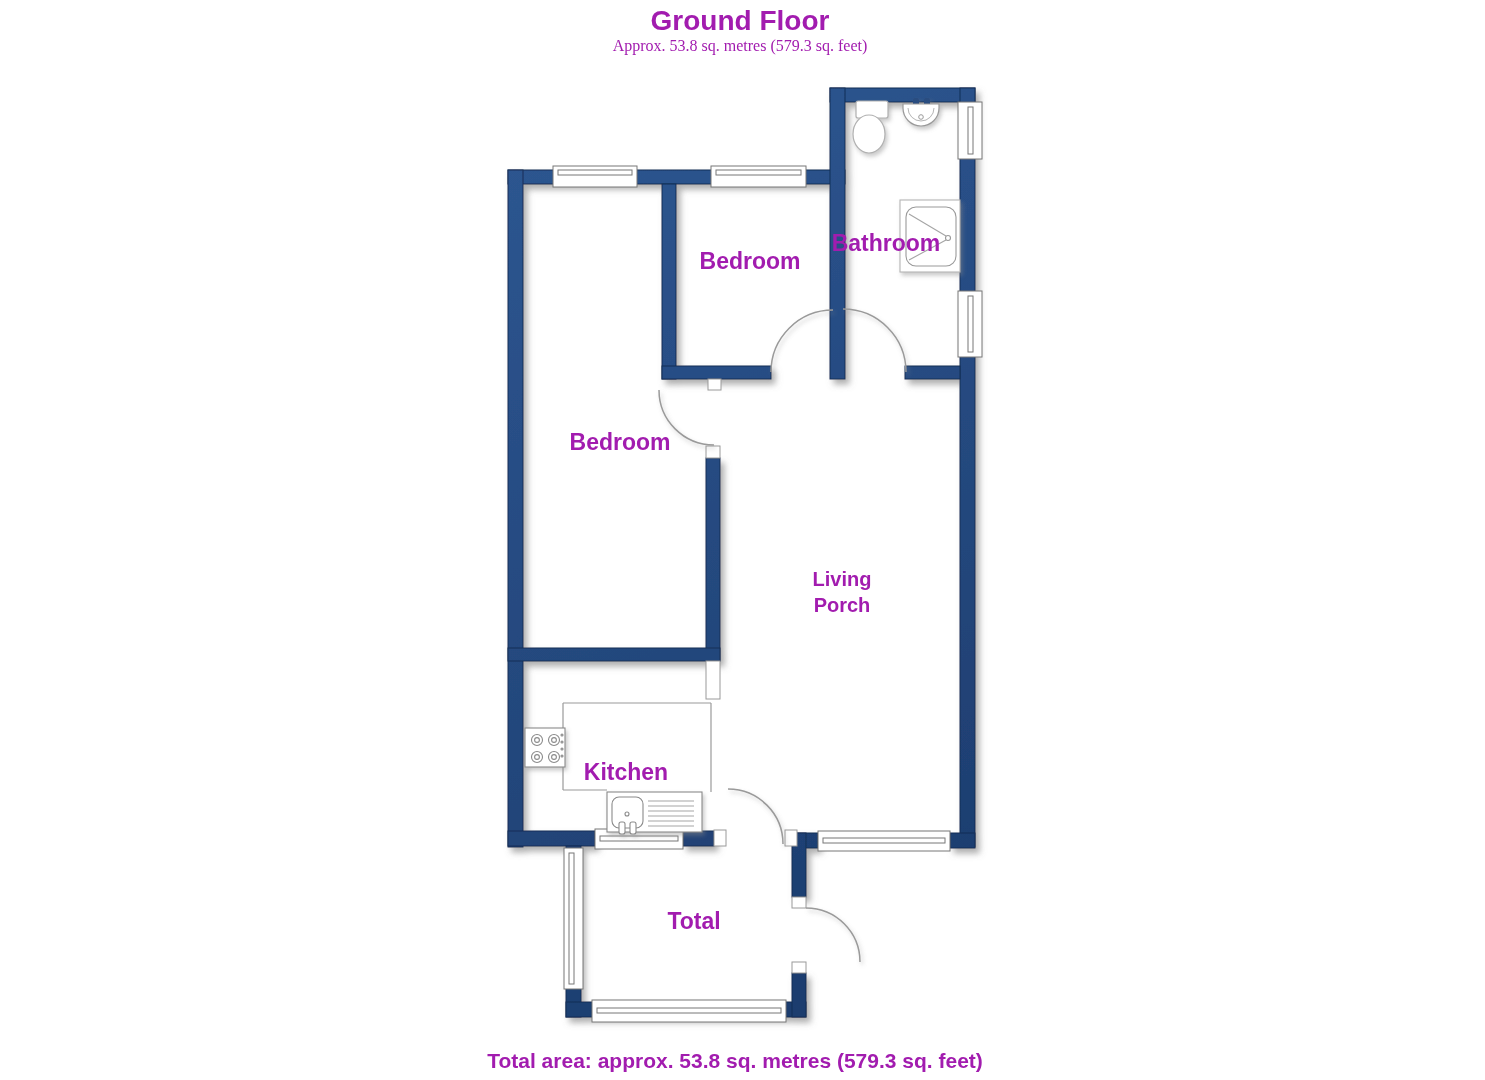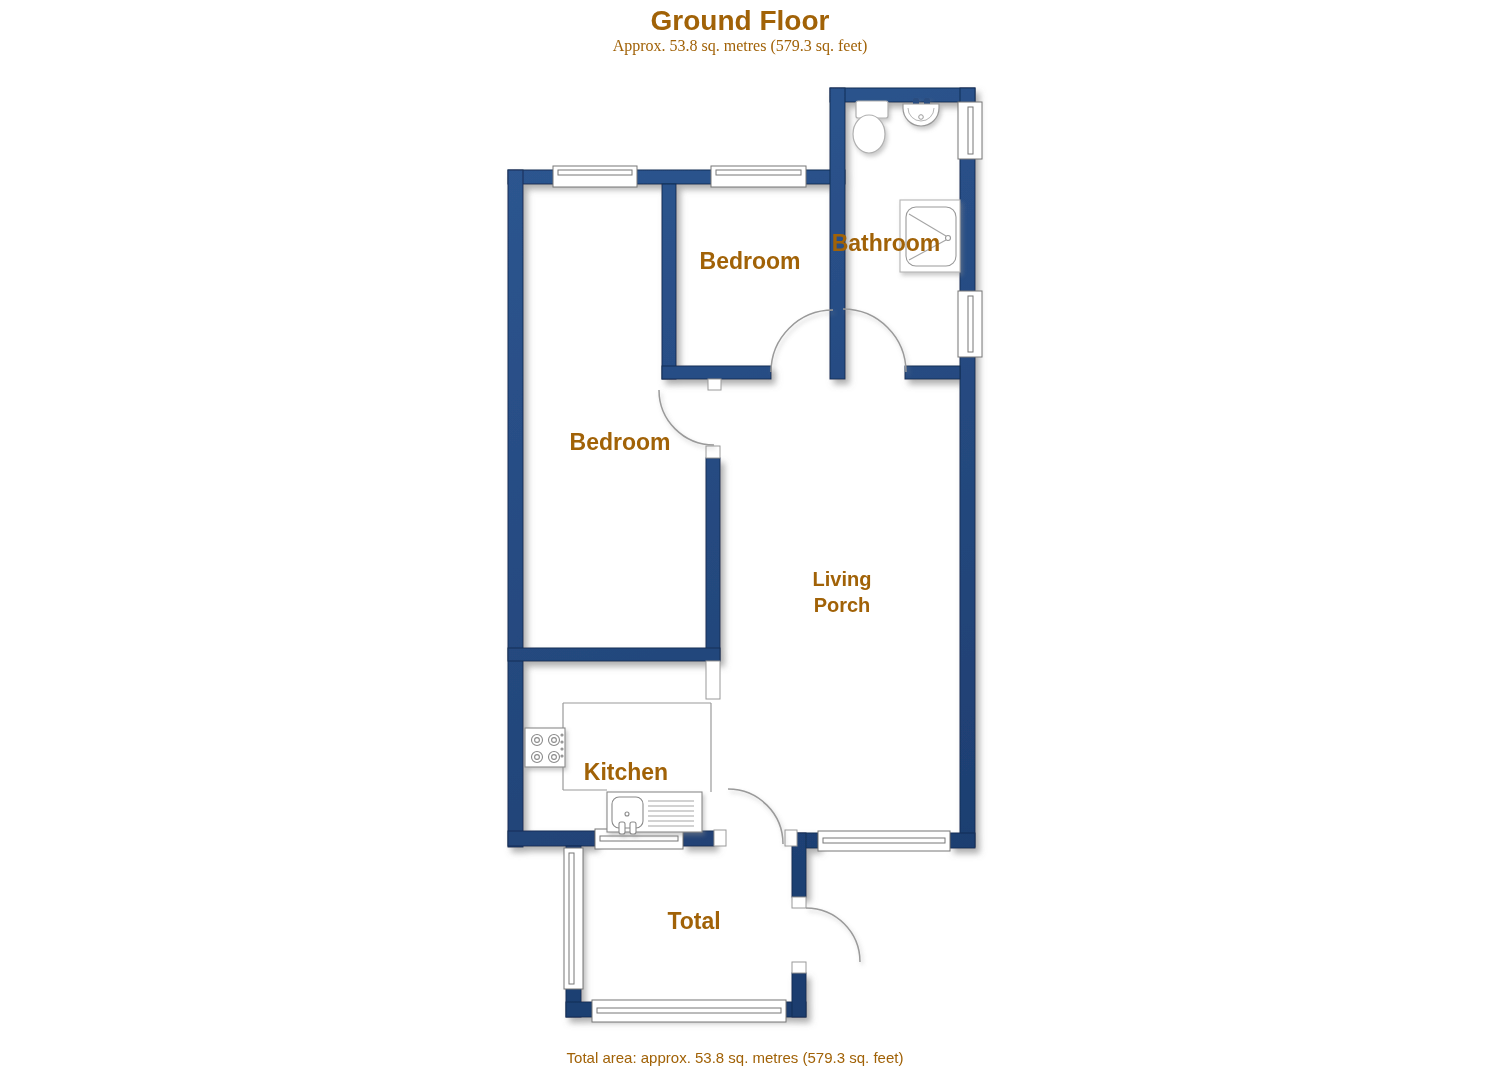--- a/index.html
+++ b/index.html
@@ -1,24 +1,24 @@
 <!DOCTYPE html>
 <html><head>
 <meta charset="utf-8">
 <style>
   html,body{margin:0;padding:0;background:#fff;}
   .canvas{position:relative;width:1464px;height:1080px;background:#fff;overflow:hidden;
-          font-family:"Liberation Sans","DejaVu Sans",sans-serif;color:#a16207;}
+          font-family:"Liberation Sans","DejaVu Sans",sans-serif;color:#a21caf;}
   .plan-svg{position:absolute;left:0;top:0;}
   .hdr-title{position:absolute;left:740px;top:5px;transform:translateX(-50%);
              font-size:28px;font-weight:bold;white-space:nowrap;}
   .hdr-sub{position:absolute;left:740px;top:37px;transform:translateX(-50%);
            font-size:16px;white-space:nowrap;font-family:Liberation Serif, serif;}
   .footer{position:absolute;left:735px;top:1049px;transform:translateX(-50%);
-          font-size:15px;white-space:nowrap;}
+          font-size:21px;white-space:nowrap;font-weight:bold;}
   .room-label{position:absolute;transform:translate(-50%,-50%);
               font-size:23px;font-weight:bold;white-space:nowrap;text-align:center;}
   .room-label.two-line{font-size:20px;line-height:26px;}
 </style>
 </head>
 <body>
 
 <div class="canvas">
 
   <div class="hdr-title">Ground Floor</div>

